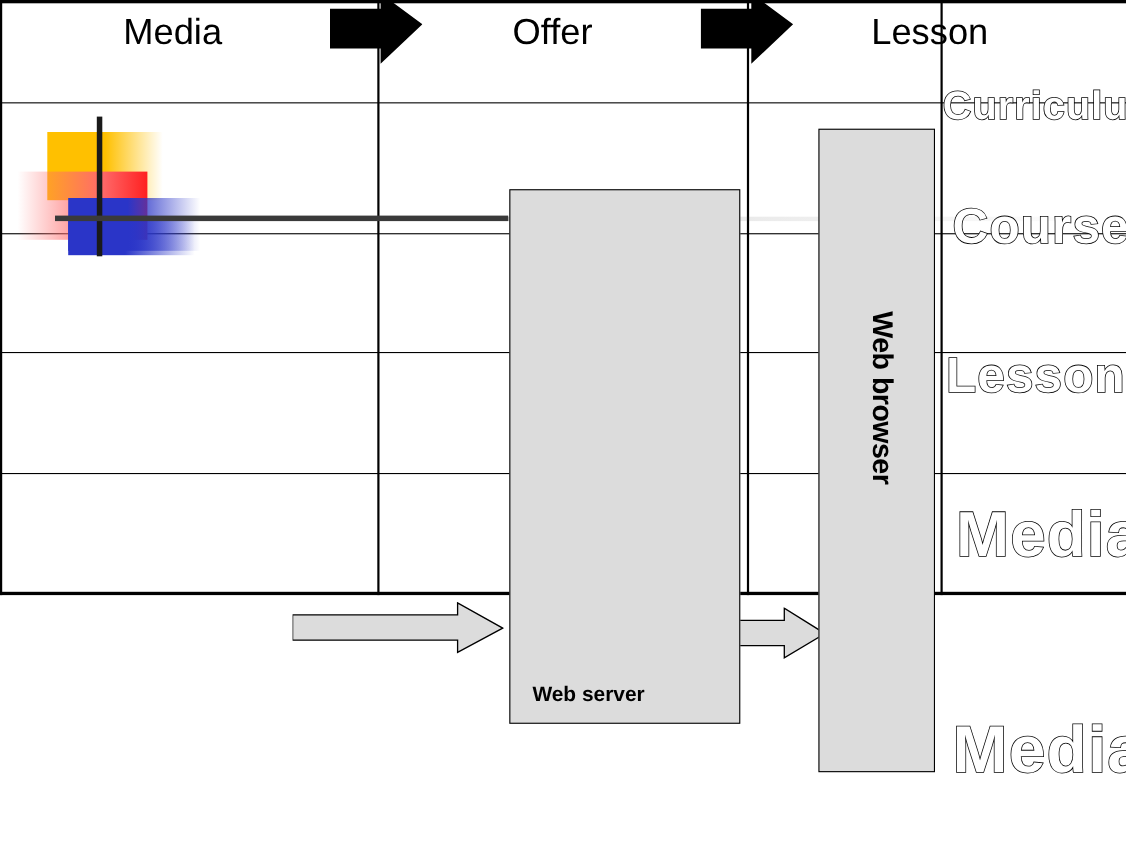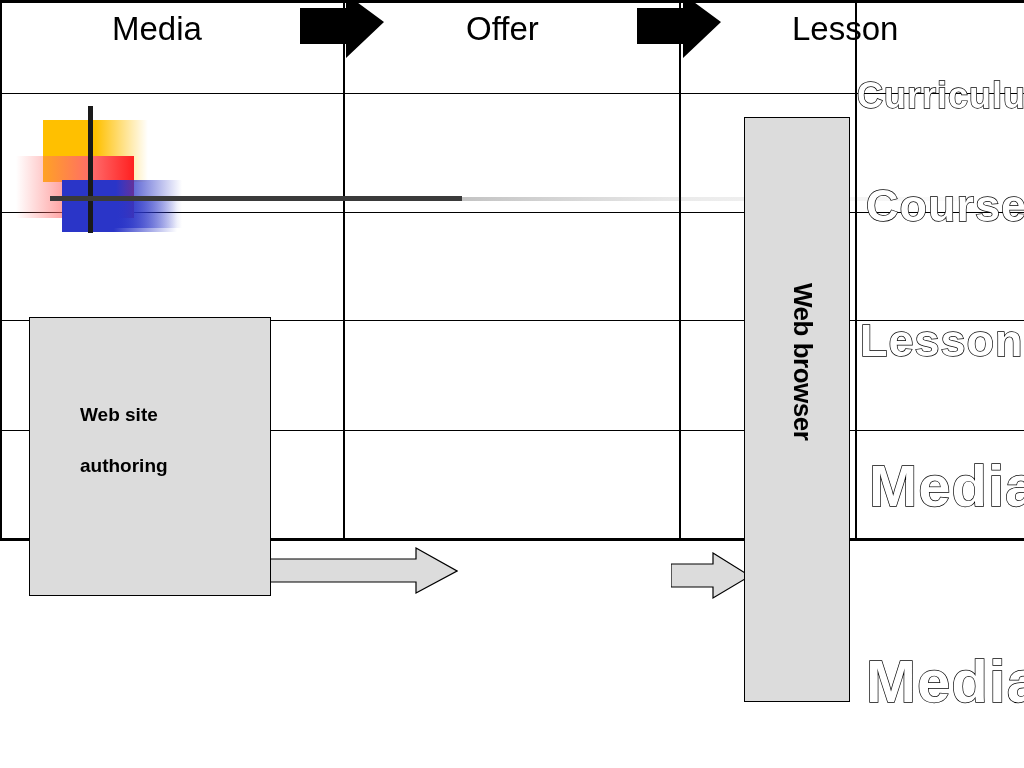--- a/index.html
+++ b/index.html
@@ -163,25 +163,24 @@
   </div>
 
   <svg class="flow-arrow" style="left:266px;top:547px;" width="192" height="48" viewBox="0 0 192 48">
     <path d="M 0,12 L 150,12 L 150,1 L 191,24 L 150,46 L 150,35 L 0,35 Z" fill="#dcdcdc" stroke="#000000" stroke-width="1.2"></path>
   </svg>
 
   <svg class="flow-arrow" style="left:671px;top:552px;" width="80" height="48" viewBox="0 0 80 48">
     <path d="M 0,12 L 42,12 L 42,1 L 79,24 L 42,46 L 42,35 L 0,35 Z" fill="#dcdcdc" stroke="#000000" stroke-width="1.2"></path>
   </svg>
 
-  <div class="pbox" style="left:29px;top:317px;width:242px;height:279px;">
-    <div class="plabel" style="left:50px;top:86px;">Web site</div>
-    <div class="plabel" style="left:50px;top:137px;">authoring</div>
+
+  <div class="pbox" style="left:463px;top:172px;width:210px;height:486px;">
+    <div class="plabel" style="left:20px;top:448px;">Web server</div>
   </div>
-
 
   <div class="pbox" style="left:744px;top:117px;width:106px;height:585px;">
     <div class="plabel rot" style="left:73px;top:165px;">Web browser</div>
   </div>
 
   <div>
     <div class="outline-word" style="left:857px;top:78px;font-size:36px;">Curriculum</div>
     <div class="outline-word" style="left:866px;top:183px;font-size:45px;">Course</div>
     <div class="outline-word" style="left:860px;top:318px;font-size:45px;">Lesson</div>
     <div class="outline-word" style="left:869px;top:457px;font-size:58px;">Media</div>

